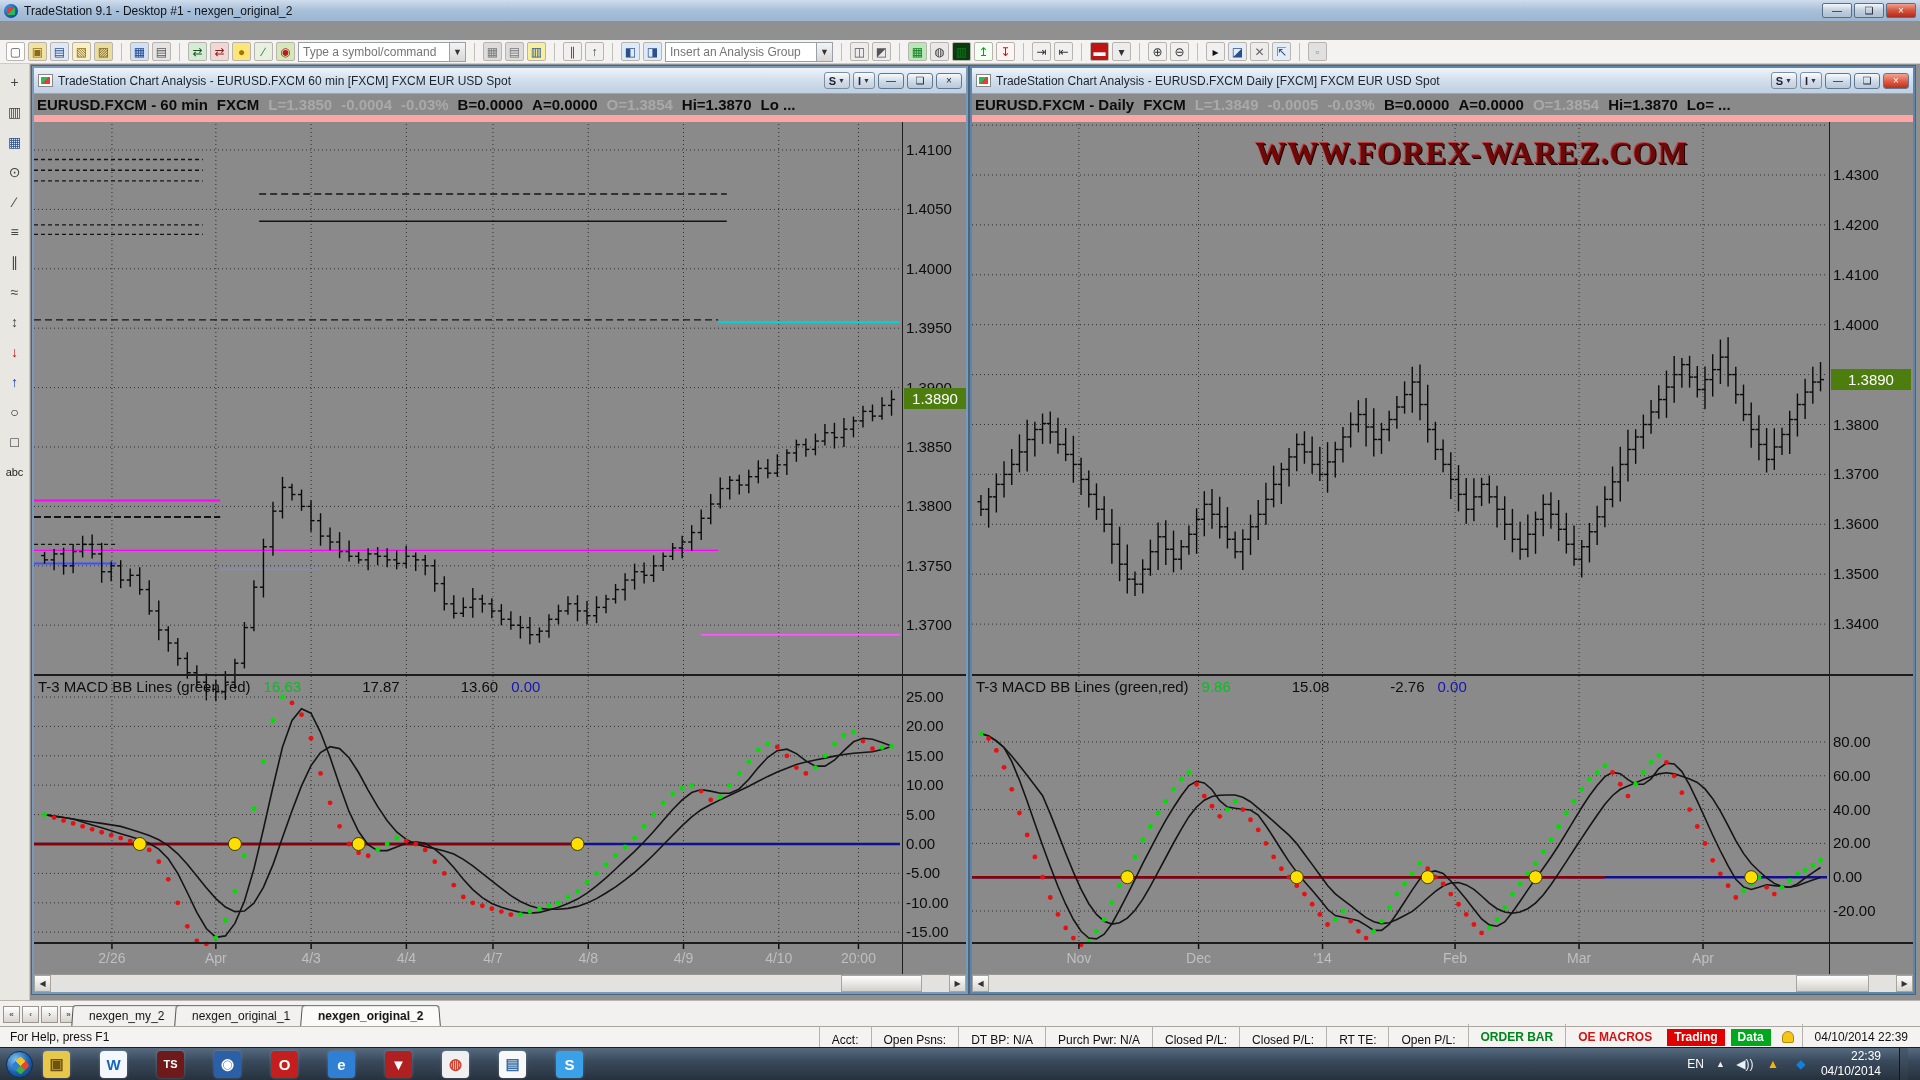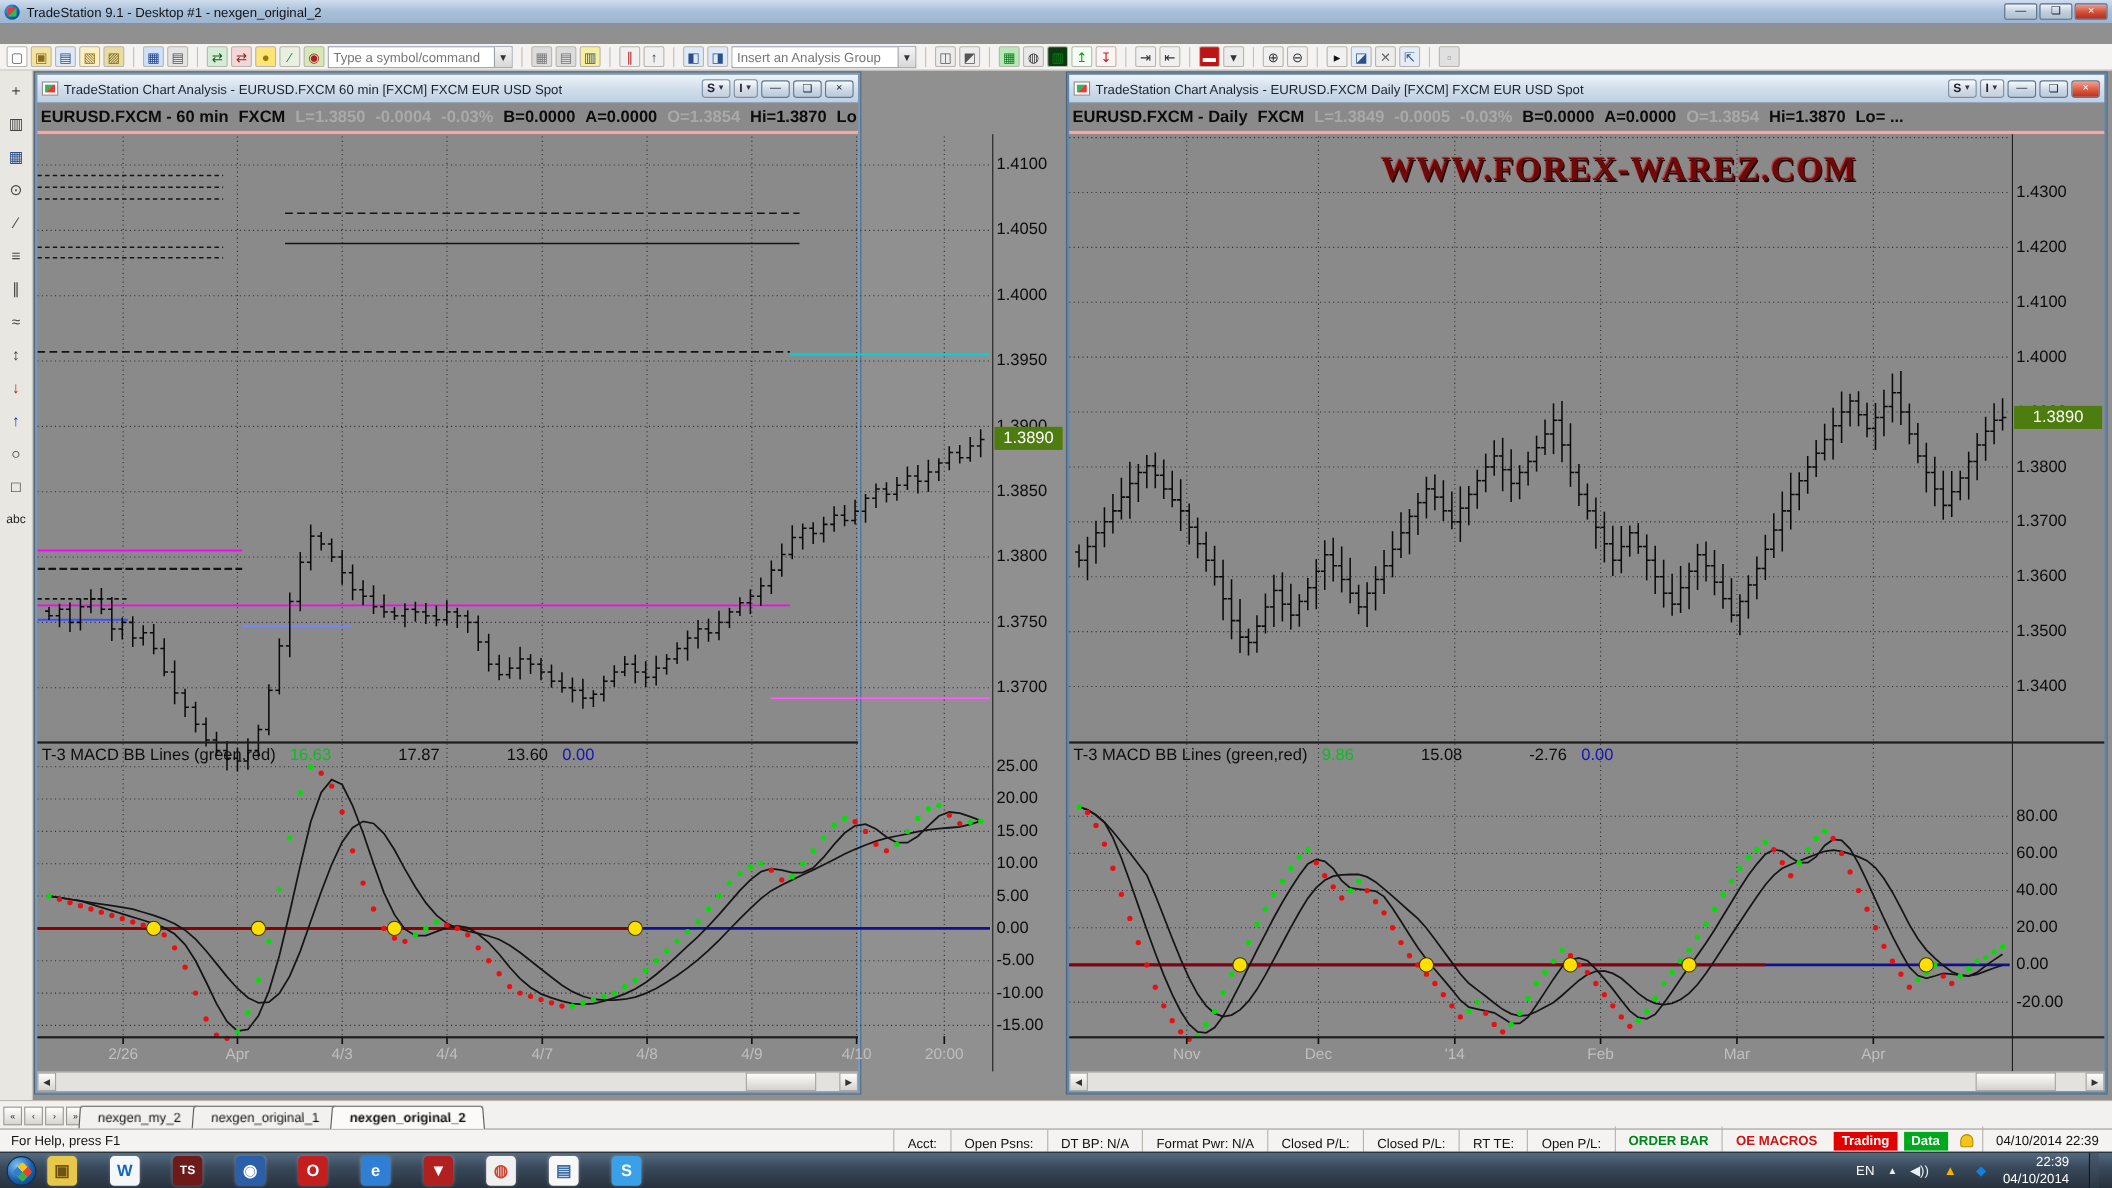--- a/index.html
+++ b/index.html
@@ -57,21 +57,21 @@
   .cw-title .cbtns { margin-left:auto; display:flex; gap:3px; align-items:center; }
   .sibtn { height:17px; padding:0 4px; border:1px solid #7d8ea0; border-radius:3px;
     background:linear-gradient(#fafcfe,#d3dde8 55%,#c3d0dd); font-size:11px; font-weight:bold; color:#223;
     display:flex; align-items:center; gap:2px; }
   .sibtn .car { font-size:7px; color:#334; }
   .mbtn { width:26px; height:16px; border:1px solid #60788e; border-radius:3px;
     background:linear-gradient(#f6fafd,#ccd9e6 55%,#b9c9d9); display:flex; align-items:center;
     justify-content:center; font-size:10px; color:#223; }
   .mbtn.closer { background:linear-gradient(#f2a292,#dd5a40 55%,#bb3020); color:#fff; }
   .cw-dataline { position:absolute; left:0; top:26px; right:0; height:28px; background:#8a8a8a;
-    border-bottom:3px solid #fca5a5; display:flex; align-items:center; padding:0 3px; overflow:hidden;
+    border-bottom:7px solid #fca5a5; display:flex; align-items:center; padding:0 3px; overflow:hidden;
     white-space:nowrap; }
   .cw-dataline span { font-size:15px; font-weight:bold; margin-right:9px; color:#0c0c0c; }
   .cw-dataline span.mut { color:#a9a9a9; }
   .cw-body { position:absolute; left:0; top:54px; right:0; bottom:18px; background:#8a8a8a; }
   .cw-body svg { position:absolute; left:0; top:0; }
   .axiscol { position:absolute; top:0; bottom:0; border-left:1px solid #1d1d1d; }
   .axlab { position:absolute; left:3px; font-size:15px; color:#0d0d0d; white-space:nowrap; }
   .curprice { position:absolute; left:1px; right:2px; height:21px; background:#4d7c0f; color:#fff;
     font-size:15px; display:flex; align-items:center; justify-content:center; }
   .panesep { position:absolute; left:0; right:0; height:2px; background:#1d1d1d; }
@@ -228,21 +228,21 @@
       <div class="dt" style="color: rgb(68, 68, 68);">∥</div>
       <div class="dt" style="color: rgb(68, 68, 68);">≈</div>
       <div class="dt" style="color: rgb(68, 68, 68);">↕</div>
       <div class="dt" style="color: rgb(204, 17, 17);">↓</div>
       <div class="dt" style="color: rgb(17, 51, 204);">↑</div>
       <div class="dt" style="color: rgb(34, 34, 34);">○</div>
       <div class="dt" style="color: rgb(34, 34, 34);">□</div>
       <div class="dt" style="color: rgb(34, 34, 34); font-size: 11px;">abc</div>
     </div>
 
-  <div class="chartwin" id="win-left" style="left:32px; width:750px;">
+  <div class="chartwin" id="win-left" style="left:32px; width:936px;">
     <div class="cw-title">
       <div class="cico"></div>
       <div class="ctxt">TradeStation Chart Analysis - EURUSD.FXCM 60 min [FXCM] FXCM EUR USD Spot</div>
       <div class="cbtns">
         <div class="sibtn">
             <span>S</span>
             <span class="car">▼</span>
           </div>
         <div class="sibtn">
             <span>I</span>
@@ -1306,21 +1306,21 @@
       <div class="tab">nexgen_original_1</div>
       <div class="tab active">nexgen_original_2</div>
     </div>
 
   <div id="statusbar">
     <div class="help">For Help, press F1</div>
     <span id="status-segs" style="display: flex; height: 21px;">
         <div class="sseg">Acct:</div>
         <div class="sseg">Open Psns:</div>
         <div class="sseg">DT BP: N/A</div>
-        <div class="sseg">Format Pwr: N/A</div>
+        <div class="sseg">Purch Pwr: N/A</div>
         <div class="sseg">Closed P/L:</div>
         <div class="sseg">Closed P/L:</div>
         <div class="sseg">RT TE:</div>
         <div class="sseg">Open P/L:</div>
       </span>
     <div class="sseg green">ORDER BAR</div>
     <div class="sseg redtext">OE MACROS</div>
     <div class="sbadge trading">Trading</div>
     <div class="sbadge data">Data</div>
     <div class="bellico"></div>

